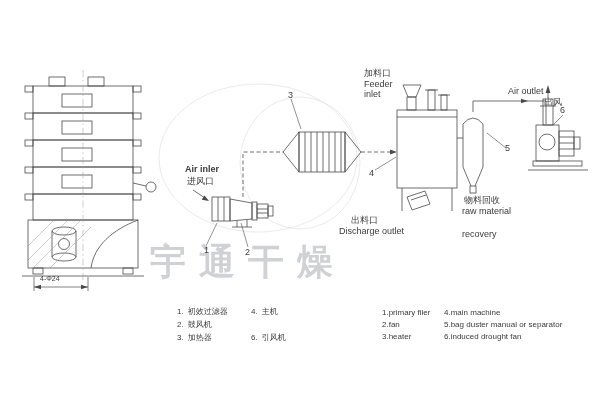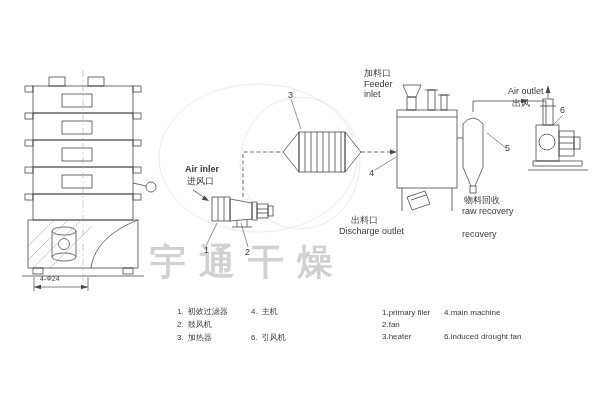--- a/index.html
+++ b/index.html
@@ -167,27 +167,27 @@
   <div class="watermark">宇通干燥</div>
 
   <div class="lbl" style="left:185px; top:164px;font-weight:bold;">Air inler</div>
   <div class="lbl" style="left:187px; top:176px;">进风口</div>
 
   <div class="lbl" style="left:364px; top:68px;">加料口</div>
   <div class="lbl" style="left:364px; top:79px;">Feeder</div>
   <div class="lbl" style="left:364px; top:89px;">inlet</div>
 
   <div class="lbl" style="left:508px; top:86px;">Air outlet</div>
-  <div class="lbl" style="left:512px; top:98px;">出风</div>
+  <div class="lbl" style="left:544px; top:98px;font-family:Liberation Mono, monospace;">出风</div>
 
   <div class="lbl" style="left:351px; top:215px;">出料口</div>
   <div class="lbl" style="left:339px; top:226px;">Discharge outlet</div>
 
   <div class="lbl" style="left:464px; top:195px;">物料回收</div>
-  <div class="lbl" style="left:462px; top:206px;">raw recovery</div>
+  <div class="lbl" style="left:462px; top:206px;">raw material</div>
   <div class="lbl" style="left:462px; top:229px;">recovery</div>
 
   <div class="lbl small" style="left:40px; top:275px;">4-Φ24</div>
 
   <div class="callout" style="left:204px; top:245px;">1</div>
   <div class="callout" style="left:245px; top:247px;">2</div>
   <div class="callout" style="left:288px; top:90px;">3</div>
   <div class="callout" style="left:369px; top:168px;">4</div>
   <div class="callout" style="left:505px; top:143px;">5</div>
   <div class="callout" style="left:560px; top:105px;">6</div>
@@ -205,15 +205,16 @@
     <span class="num">4.</span><span>主机</span>
   </div>
   <div class="legend-row" style="left:243px; top:332px;">
     <span class="num">6.</span><span>引风机</span>
   </div>
 
   <div class="legend-row" style="left:374px; top:308px;">1.primary filer</div>
   <div class="legend-row" style="left:374px; top:320px;">2.fan</div>
   <div class="legend-row" style="left:374px; top:332px;">3.heater</div>
   <div class="legend-row" style="left:436px; top:308px;text-align:right;">4.main machine</div>
+  <div class="legend-row" style="left:436px; top:320px;">5.bag duster manual or separator</div>
   <div class="legend-row" style="left:436px; top:332px;">6.induced drought fan</div>
 
 </div>
 
 </body></html>

